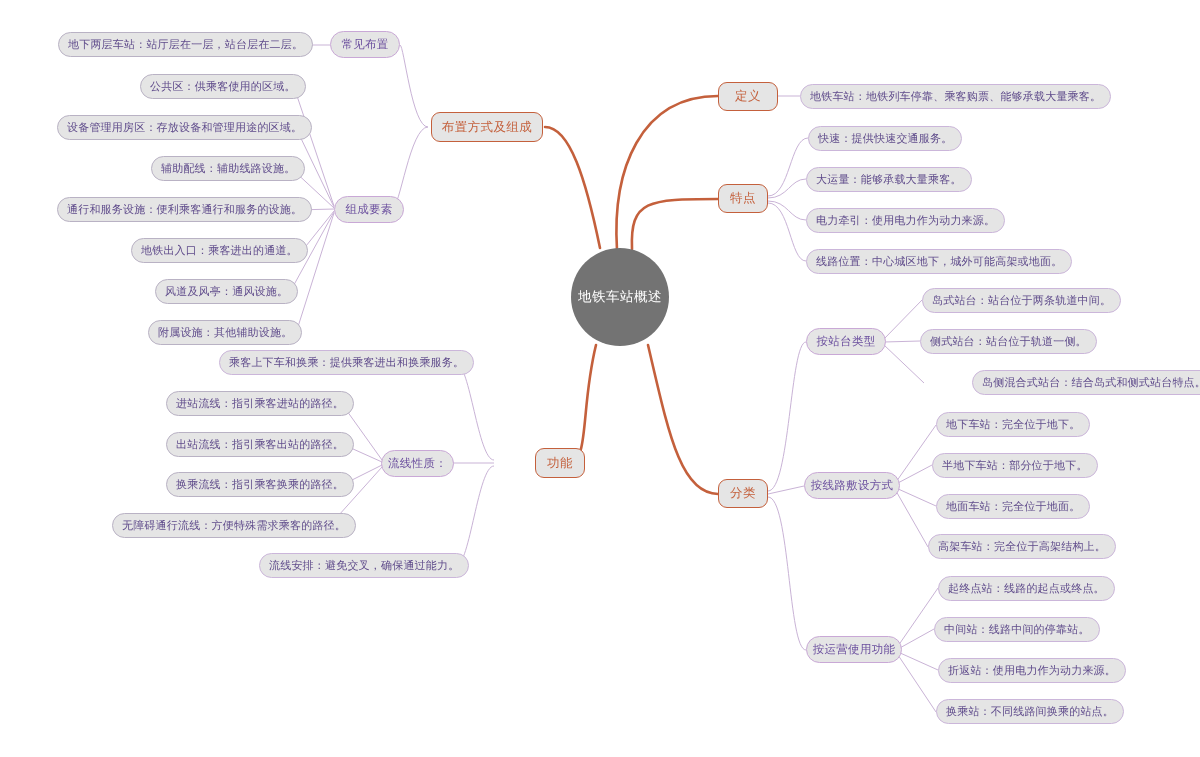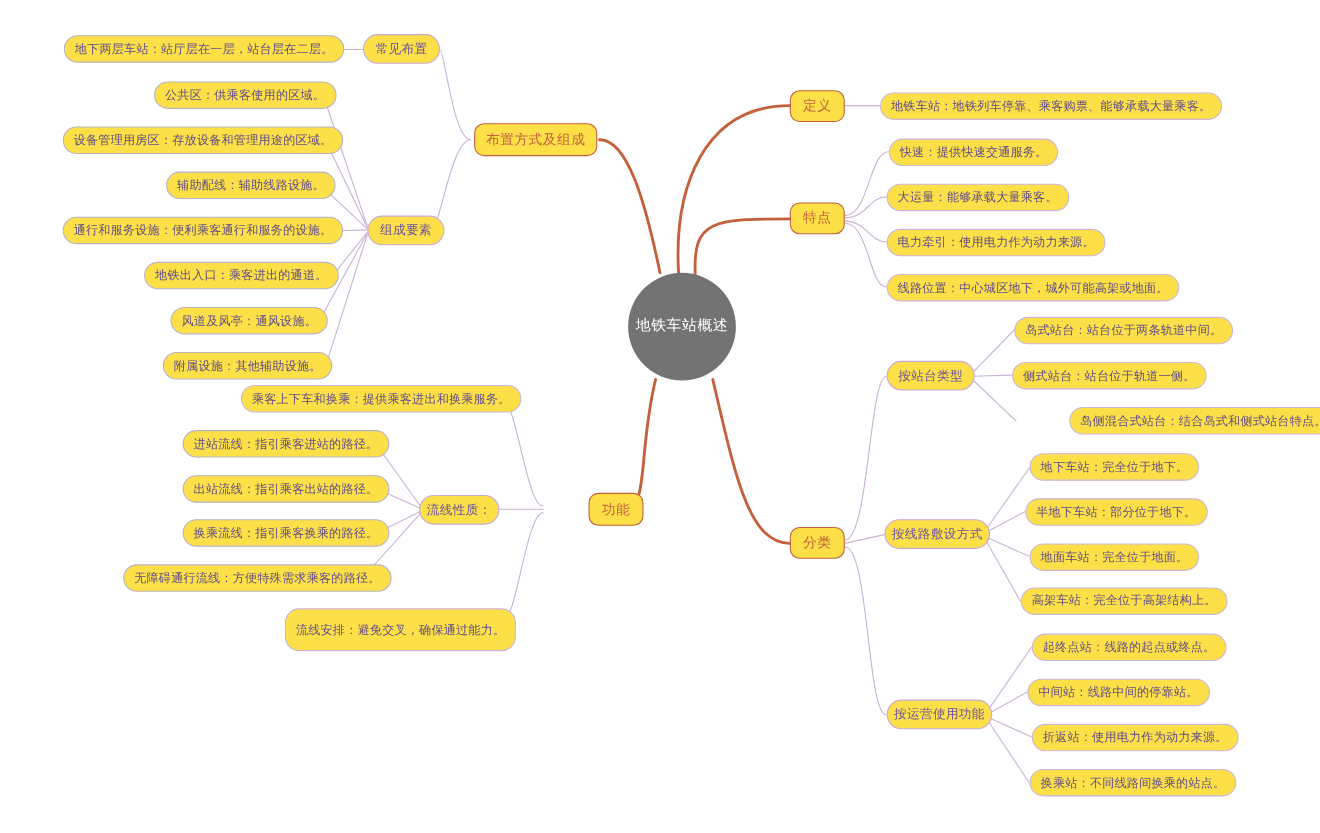--- a/index.html
+++ b/index.html
@@ -26,21 +26,21 @@
     height: 757px;
     pointer-events: none;
   }
   .node {
     position: absolute;
     box-sizing: border-box;
     display: flex;
     align-items: center;
     justify-content: center;
     white-space: nowrap;
-    background: #fde047;
+    background: #e5e5e5;
     line-height: 1;
   }
   
   .node.root {
     border-radius: 50%;
     background: #737373;
     color: #ffffff;
     font-size: 13.5px;
     letter-spacing: 0.5px;
     border: none;
@@ -155,21 +155,21 @@
   </div>
 
   <div class="node lvl1" style="left:431px; top:112px; width:112px; height:30px;">
     <span>布置方式及组成</span>
   </div>
 
   <div class="node lvl1" style="left:496px; top:448px; width:50px; height:30px;margin-left:39px;">
     <span>功能</span>
   </div>
 
-  <div class="node lvl1" style="left:718px; top:82px; width:50px; height:29px;text-align:center;">
+  <div class="node lvl1" style="left:718px; top:82px; width:60px; height:29px;text-align:center;">
     <span>定义</span>
   </div>
 
   <div class="node lvl1" style="left:718px; top:184px; width:50px; height:29px;">
     <span>特点</span>
   </div>
 
   <div class="node lvl1" style="left:718px; top:479px; width:50px; height:29px;">
     <span>分类</span>
   </div>
@@ -227,21 +227,21 @@
   </div>
 
   <div class="node leaf grey" style="left:148px; top:320px; height:25px;">
     <span>附属设施：其他辅助设施。</span>
   </div>
 
   <div class="node leaf" style="left:219px; top:350px; height:25px;">
     <span>乘客上下车和换乘：提供乘客进出和换乘服务。</span>
   </div>
 
-  <div class="node leaf" style="left:259px; top:553px; height:39px;">
+  <div class="node leaf" style="left:259px; top:553px; height:25px;">
     <span>流线安排：避免交叉，确保通过能力。</span>
   </div>
 
   <div class="node leaf grey" style="left:166px; top:391px; height:25px;">
     <span>进站流线：指引乘客进站的路径。</span>
   </div>
 
   <div class="node leaf grey" style="left:166px; top:432px; height:25px;">
     <span>出站流线：指引乘客出站的路径。</span>
   </div>

